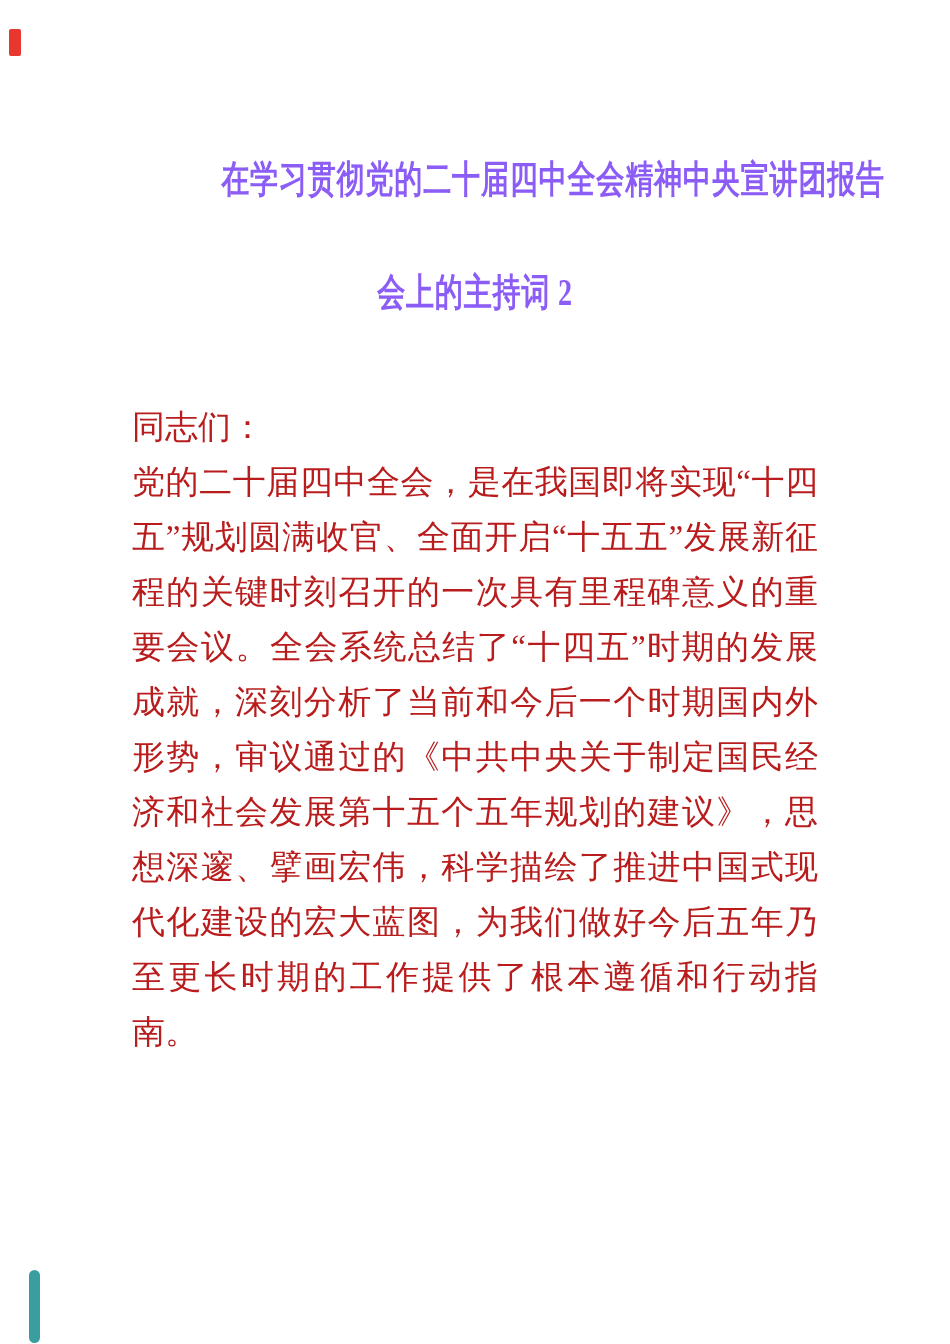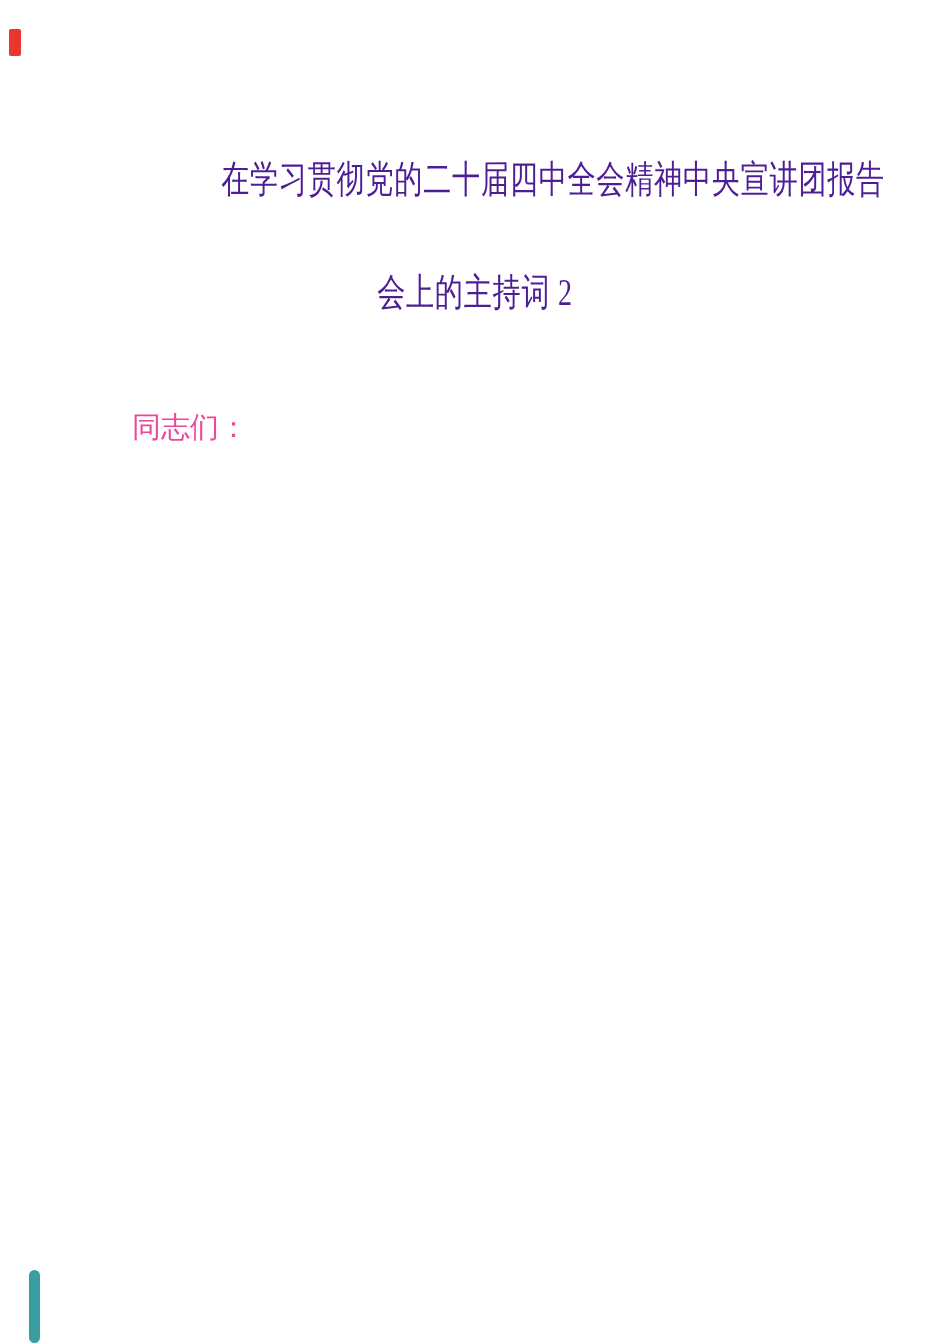--- a/index.html
+++ b/index.html
@@ -35,37 +35,37 @@
   .doc {
     position: absolute;
     left: 132px;
     right: 132px;
     top: 0;
   }
 
   .title-block {
     margin-top: 123px;
     text-align: center;
-    color: #4c1d95;
-    font-weight: normal;
+    color: #8b5cf6;
+    font-weight: bold;
     font-size: 38px;
     line-height: 113px;
     letter-spacing: 1px;
     white-space: nowrap;
   }
   .title-line {
     transform: scale(0.74, 1);
     transform-origin: 50% 50%;
   }
 
   .body-block {
     margin-top: 51px;
-    font-size: 29px;
+    font-size: 33px;
     line-height: 55px;
-    color: #ec4899;
+    color: #b91c1c;
     text-align: justify;
   }
   .body-block p {
     margin: 0;
     padding: 0;
   }
 </style>
 </head>
 <body>
 
@@ -73,14 +73,15 @@
 <div class="teal-mark"></div>
 
 <div class="doc">
   <div class="title-block">
     <div class="title-line">在学习贯彻党的二十届四中全会精神中央宣讲团报告</div>
     <div class="title-line">会上的主持词 2</div>
   </div>
 
   <div class="body-block">
     <p>同志们：</p>
+    <p>党的二十届四中全会，是在我国即将实现“十四五”规划圆满收官、全面开启“十五五”发展新征程的关键时刻召开的一次具有里程碑意义的重要会议。全会系统总结了“十四五”时期的发展成就，深刻分析了当前和今后一个时期国内外形势，审议通过的《中共中央关于制定国民经济和社会发展第十五个五年规划的建议》，思想深邃、擘画宏伟，科学描绘了推进中国式现代化建设的宏大蓝图，为我们做好今后五年乃至更长时期的工作提供了根本遵循和行动指南。</p>
   </div>
 </div>
 
 </body></html>

